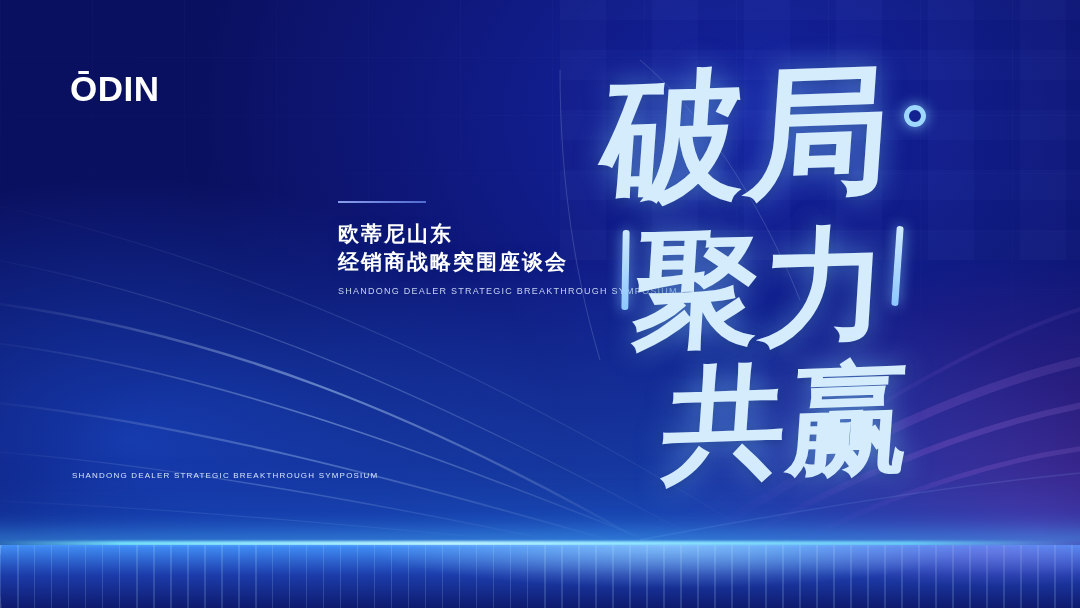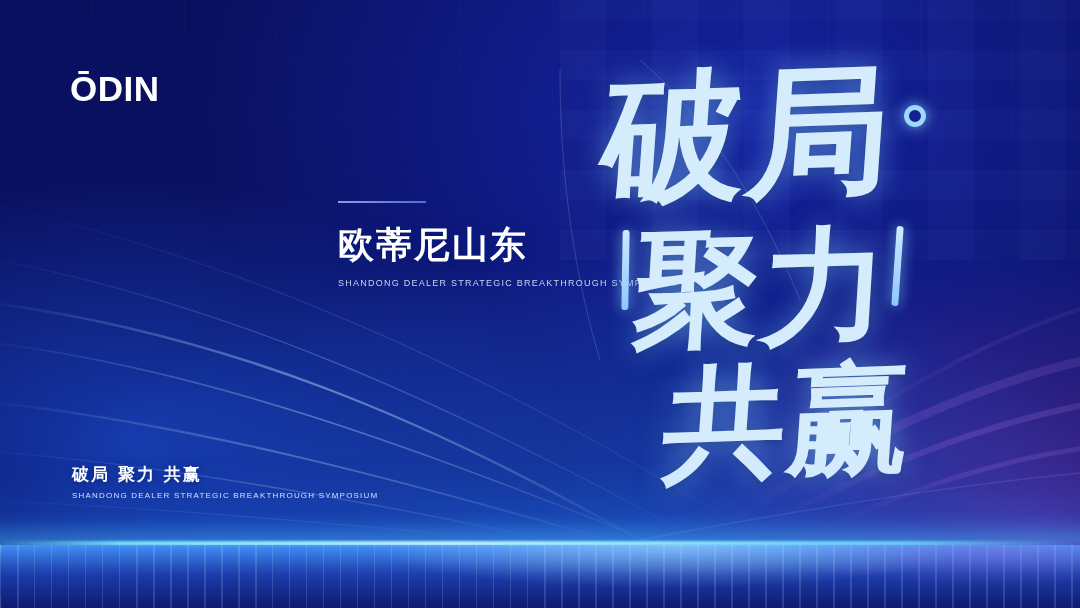--- a/index.html
+++ b/index.html
@@ -67,21 +67,21 @@
     color:#fff; font-size:35px; font-weight:700; letter-spacing:.5px; line-height:1;
     font-family:"Liberation Sans","DejaVu Sans",sans-serif; position:relative;
   }
   .logo-cn{ color:#fff; font-size:33px; font-weight:700; line-height:1; letter-spacing:1px;
     font-family:"DejaVu Sans","Liberation Sans",sans-serif; }
 
   
   .title-rule{ position:absolute; left:338px; top:201px; width:88px; height:2px;
     background:linear-gradient(90deg,#9fb6ff,#5c79e0); opacity:.85; }
   .title-block{ position:absolute; left:338px; top:221px; }
-  .t-line{ color:#ffffff; font-size:36px; font-weight:700; line-height:1.33; letter-spacing:2px;
+  .t-line{ color:#ffffff; font-size:21px; font-weight:700; line-height:1.33; letter-spacing:2px;
     font-family:"DejaVu Sans","Liberation Sans",sans-serif; text-shadow:0 1px 8px rgba(0,30,120,.6); }
   .t-sub{ margin-top:9px; color:#c7d3ef; font-size:9px; letter-spacing:1.25px; font-weight:400;
     font-family:"Liberation Sans",sans-serif; }
 
   
   .hero{ position:absolute; left:560px; top:40px; width:470px; height:430px; }
   .cal{
     position:absolute; color:#d5ecfd; line-height:1;
     font-family:"DejaVu Sans","Liberation Sans",sans-serif; font-weight:700;
     text-shadow:0 0 26px rgba(130,200,255,.55), 0 2px 10px rgba(0,20,90,.5);
@@ -157,33 +157,33 @@
     </g>
   </svg>
 
   <div class="logo">
     <span class="logo-latin">ŌDIN</span>
   </div>
 
   <div class="title-rule"></div>
   <div class="title-block">
     <div class="t-line">欧蒂尼山东</div>
+    <div class="t-line">经销商战略突围座谈会</div>
     <div class="t-sub">SHANDONG DEALER STRATEGIC BREAKTHROUGH SYMPOSIUM</div>
   </div>
 
   <div class="hero">
     <div class="cal cal-1">破局</div>
     <div class="deg"></div>
     <div class="bar bar-l"></div>
     <div class="bar bar-r"></div>
     <div class="cal cal-2">聚力</div>
     <div class="cal cal-3">共赢</div>
   </div>
 
   <div class="tag">
-    <div class="tag-cn">破局 聚力 共赢</div>
     <div class="tag-en">SHANDONG DEALER STRATEGIC BREAKTHROUGH SYMPOSIUM</div>
   </div>
 
   <div class="horizon"></div>
   <div class="floor"></div>
 
 </div>
 
 </body></html>

